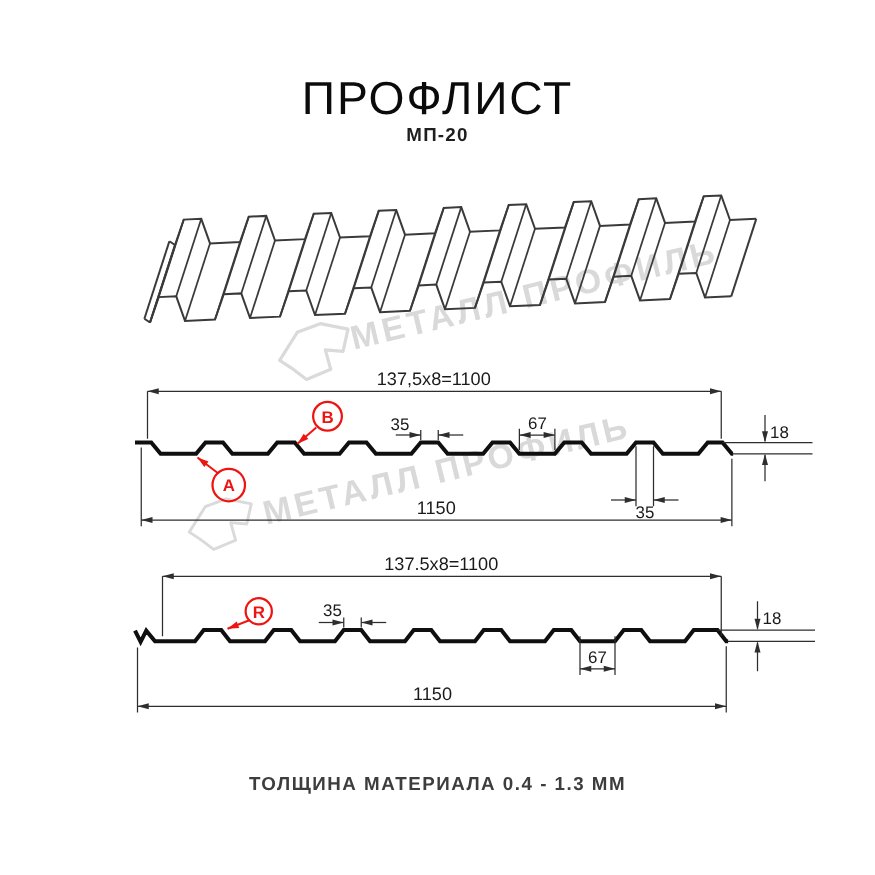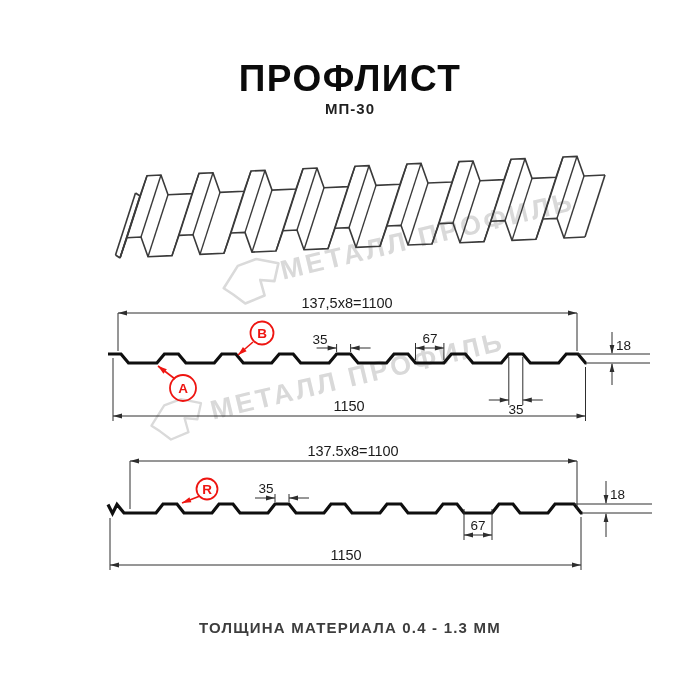--- a/index.html
+++ b/index.html
@@ -1,19 +1,19 @@
 <!DOCTYPE html>
 <html><head>
 <meta charset="utf-8">
 <style>
   html,body{margin:0;padding:0;background:#fff;}
   .page{position:relative;width:700px;height:700px;background:#ffffff;overflow:hidden;
         font-family:"Liberation Sans",sans-serif;}
   .title{position:absolute;left:0;right:0;top:58px;text-align:center;
-         font-size:37px;font-weight:bold;letter-spacing:1.5px;color:#0b0b0b;}
+         font-size:37px;font-weight:normal;letter-spacing:1.5px;color:#0b0b0b;}
   .subtitle{position:absolute;left:0;right:0;top:100px;text-align:center;
          font-size:15px;font-weight:bold;letter-spacing:1px;color:#1f1f1f;}
   .footer{position:absolute;left:0;right:0;top:619px;text-align:center;
          font-size:15px;font-weight:bold;letter-spacing:1.2px;color:#3d3d3d;}
   .wm{position:absolute;white-space:nowrap;color:#d9d9d9;font-weight:bold;
       font-size:27px;letter-spacing:3px;transform-origin:0 50%;z-index:0;}
   .wm1t{left:281px;top:256px;transform:rotate(-13.5deg);}
   .wm2t{left:211px;top:396px;transform:rotate(-13.5deg);}
   .wmlogo{position:absolute;z-index:0;}
   .wm1l{left:221px;top:258px;transform:rotate(-8deg);}
@@ -24,21 +24,21 @@
   #drawing text.red{fill:#ee1511;font-weight:bold;font-size:13.5px;}
   .redcirc{stroke:#ee1511;stroke-width:1.8;fill:none;}
   .mid{text-anchor:middle;}
 </style>
 </head>
 <body>
 
 <div class="page">
 
   <div class="title">ПРОФЛИСТ</div>
-  <div class="subtitle">МП-30</div>
+  <div class="subtitle">МП-20</div>
 
   <div class="wm wm1t">МЕТАЛЛ ПРОФИЛЬ</div>
   <div class="wm wm2t">МЕТАЛЛ ПРОФИЛЬ</div>
   <svg class="wmlogo wm1l" width="64" height="48" viewBox="0 0 60 44">
     <path d="M2,24 L18,5 L36,1 L56,8 L50,24 L37,21 L39,36 L20,41 L10,31 Z" fill="none" stroke="#dadada" stroke-width="2.4" stroke-linejoin="round"></path>
   </svg>
   <svg class="wmlogo wm2l" width="58" height="44" viewBox="0 0 60 44">
     <path d="M2,24 L18,5 L36,1 L56,8 L50,24 L37,21 L39,36 L20,41 L10,31 Z" fill="none" stroke="#dadada" stroke-width="2.4" stroke-linejoin="round"></path>
   </svg>
 

